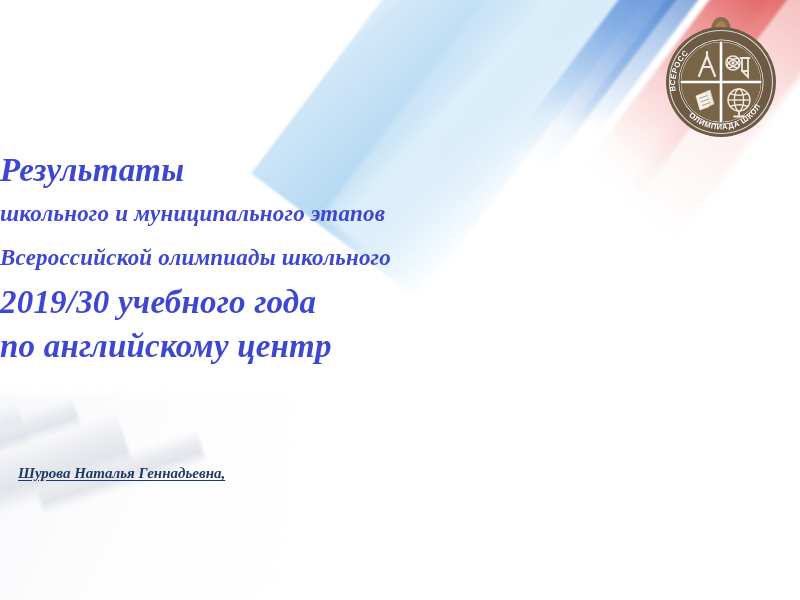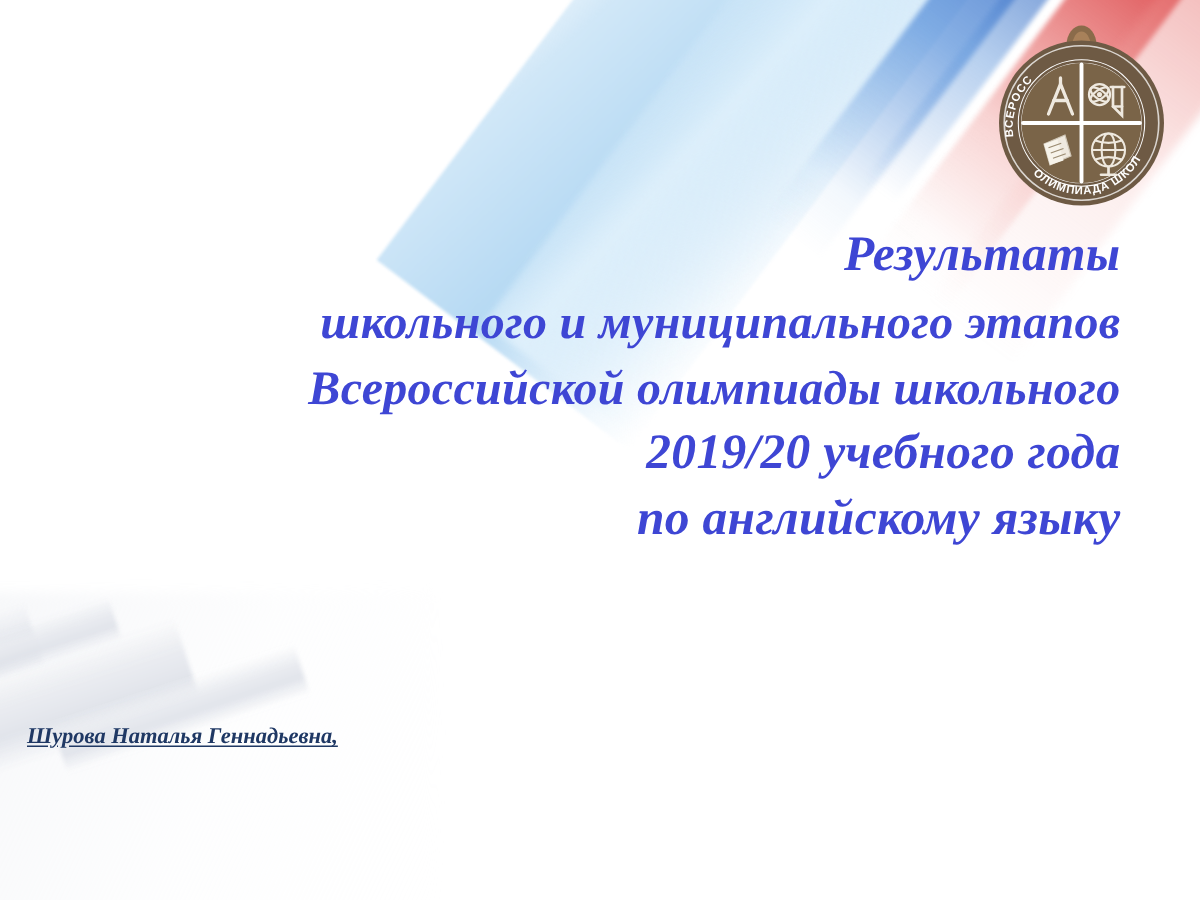--- a/index.html
+++ b/index.html
@@ -181,41 +181,40 @@
     height: 138px;
   }
   #logo-wrap svg { display: block; width: 100%; height: 100%; }
 
   
   #title-block {
     position: absolute;
     top: 148px;
     left: 0;
     width: 703px;
-    text-align: right;
-    margin-left: 44px;
+    text-align: left;
   }
   .title-line {
     color: #3E46D4;
     font-family: "Liberation Serif", "DejaVu Serif", serif;
     font-weight: bold;
     font-style: italic;
     font-size: 33px;
     line-height: 44px;
     letter-spacing: 0.2px;
     white-space: nowrap;
   }
   .title-line.l2,
-  .title-line.l3 { font-size: 32px; padding-left: 32px; }
+  .title-line.l3 { font-size: 23px; }
 
   
   #author-block {
     position: absolute;
     left: 18px;
-    top: 478px;
+    top: 460px;
     width: 740px;
   }
   .author-line {
     color: #1F3864;
     font-family: "Liberation Serif", "DejaVu Serif", serif;
     font-weight: bold;
     font-style: italic;
     font-size: 15px;
     line-height: 27px;
     text-decoration: underline;
@@ -333,21 +332,21 @@
       <g fill="#ffffff" font-family="Liberation Sans, sans-serif" font-size="7.6" font-weight="bold">
         <text></text>
       </g>
     </svg>
   </div>
 
   <div id="title-block">
     <div class="title-line l1">Результаты</div>
     <div class="title-line l2">школьного и муниципального этапов</div>
     <div class="title-line l3">Всероссийской олимпиады школьного</div>
-    <div class="title-line l4">2019/20 учебного года</div>
-    <div class="title-line l5">по английскому языку</div>
+    <div class="title-line l4">2019/30 учебного года</div>
+    <div class="title-line l5">по английскому центр</div>
   </div>
 
   <div id="author-block">
     <div class="author-line">Шурова Наталья Геннадьевна,</div>
   </div>
 
 </div>
 
 </body></html>

